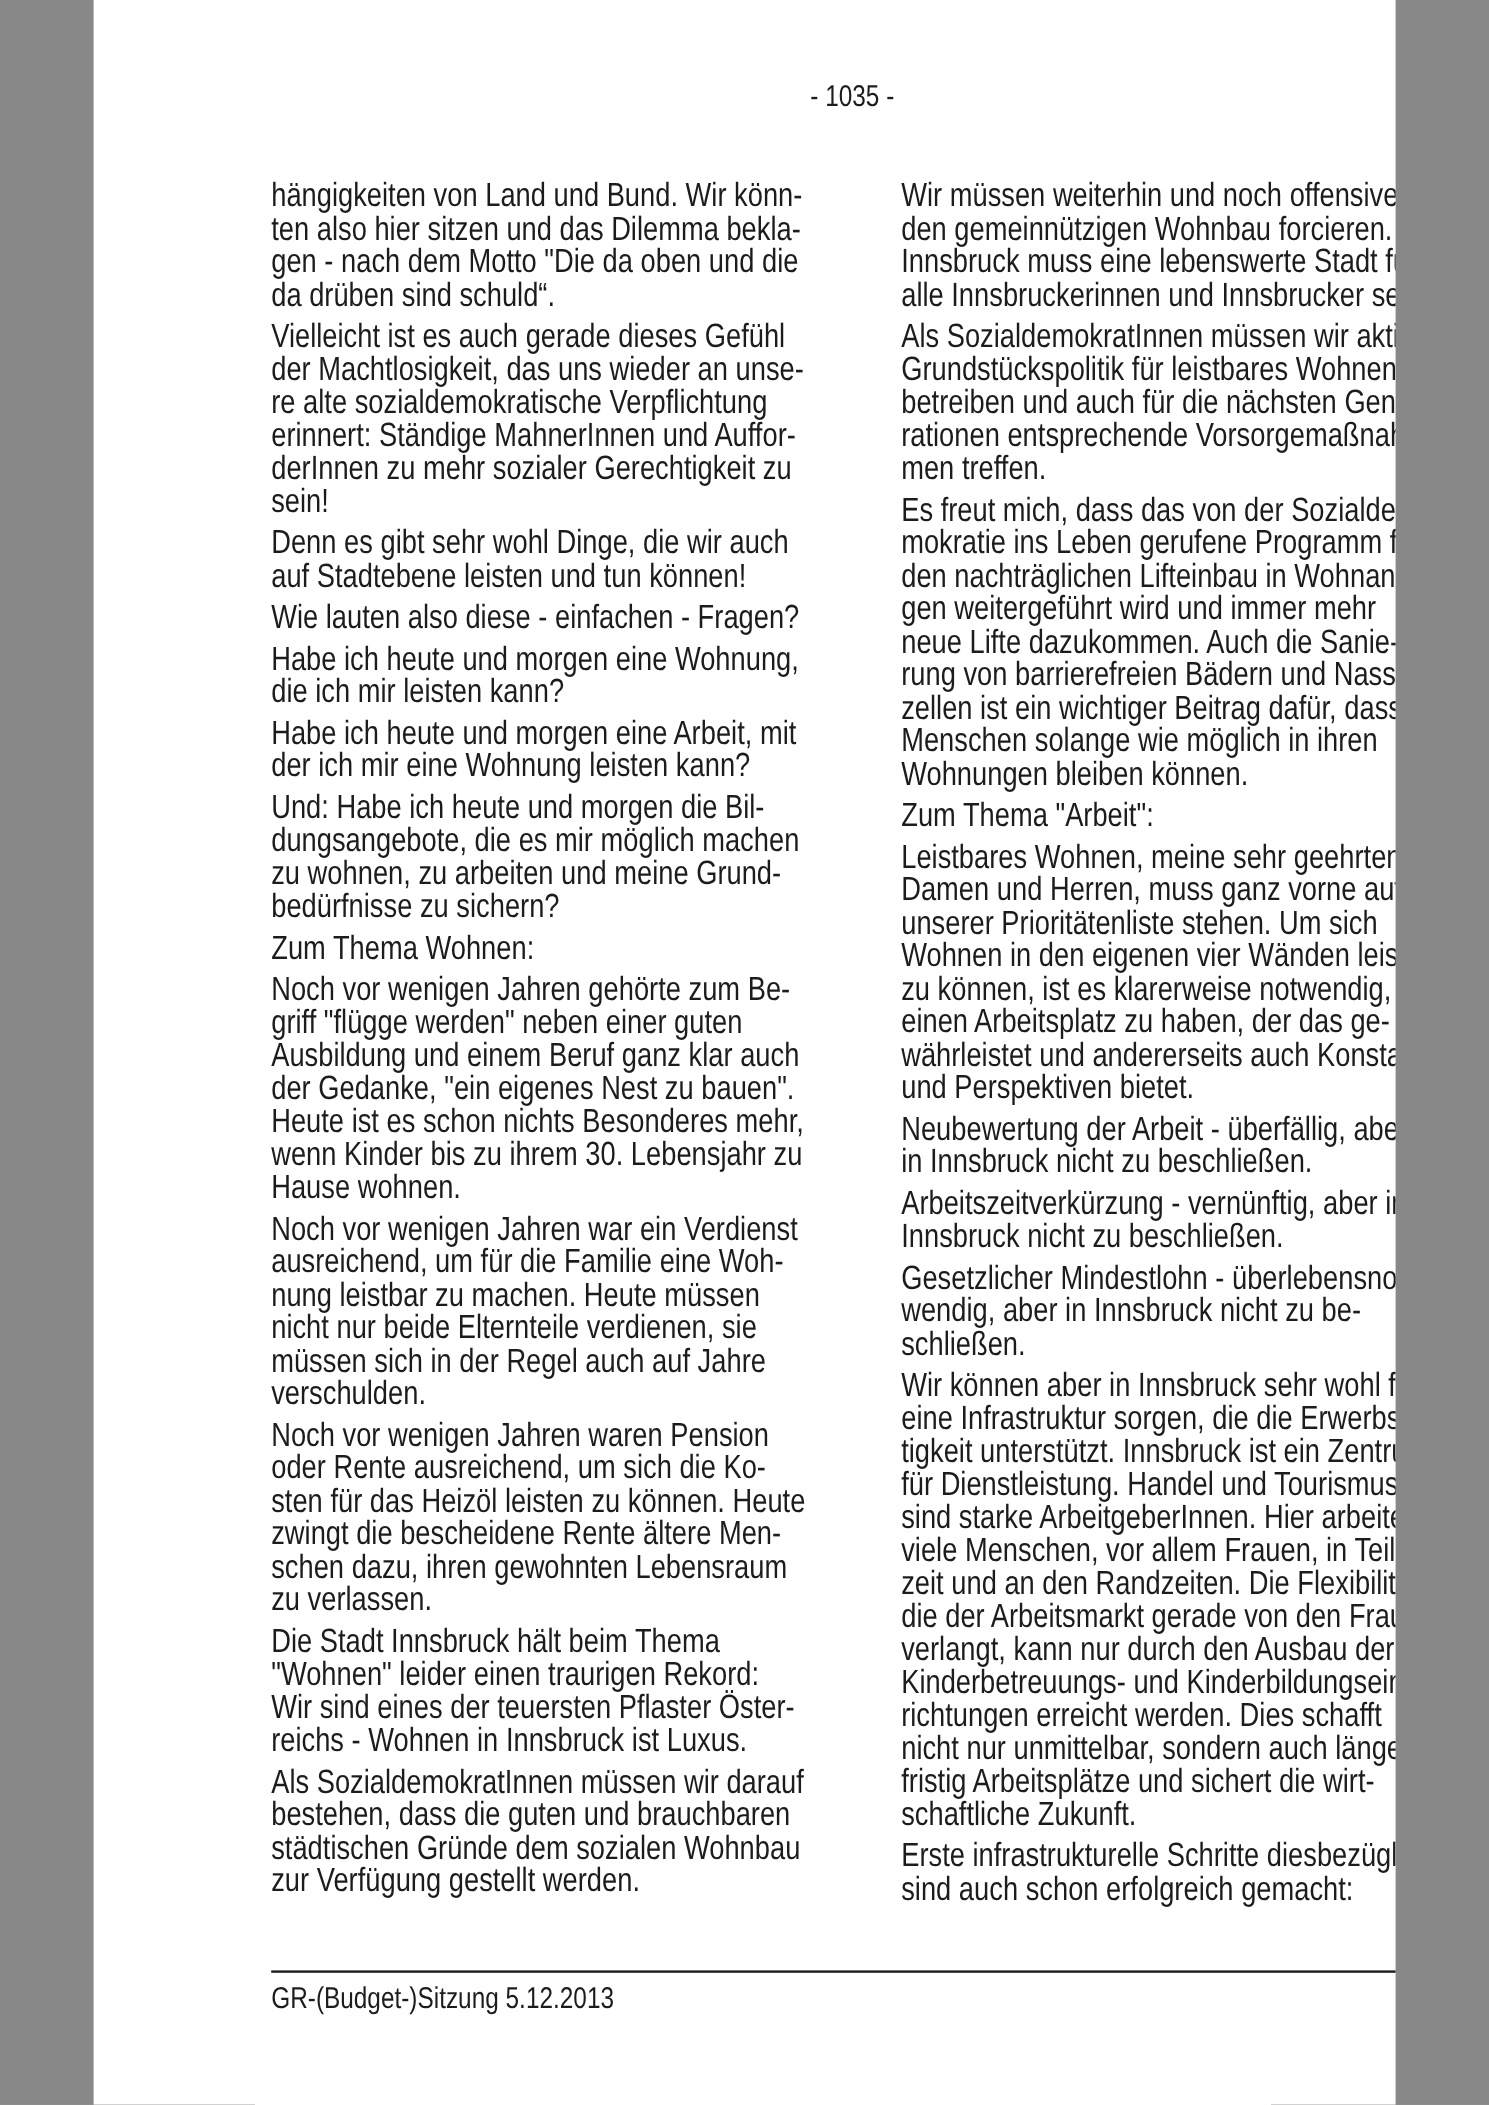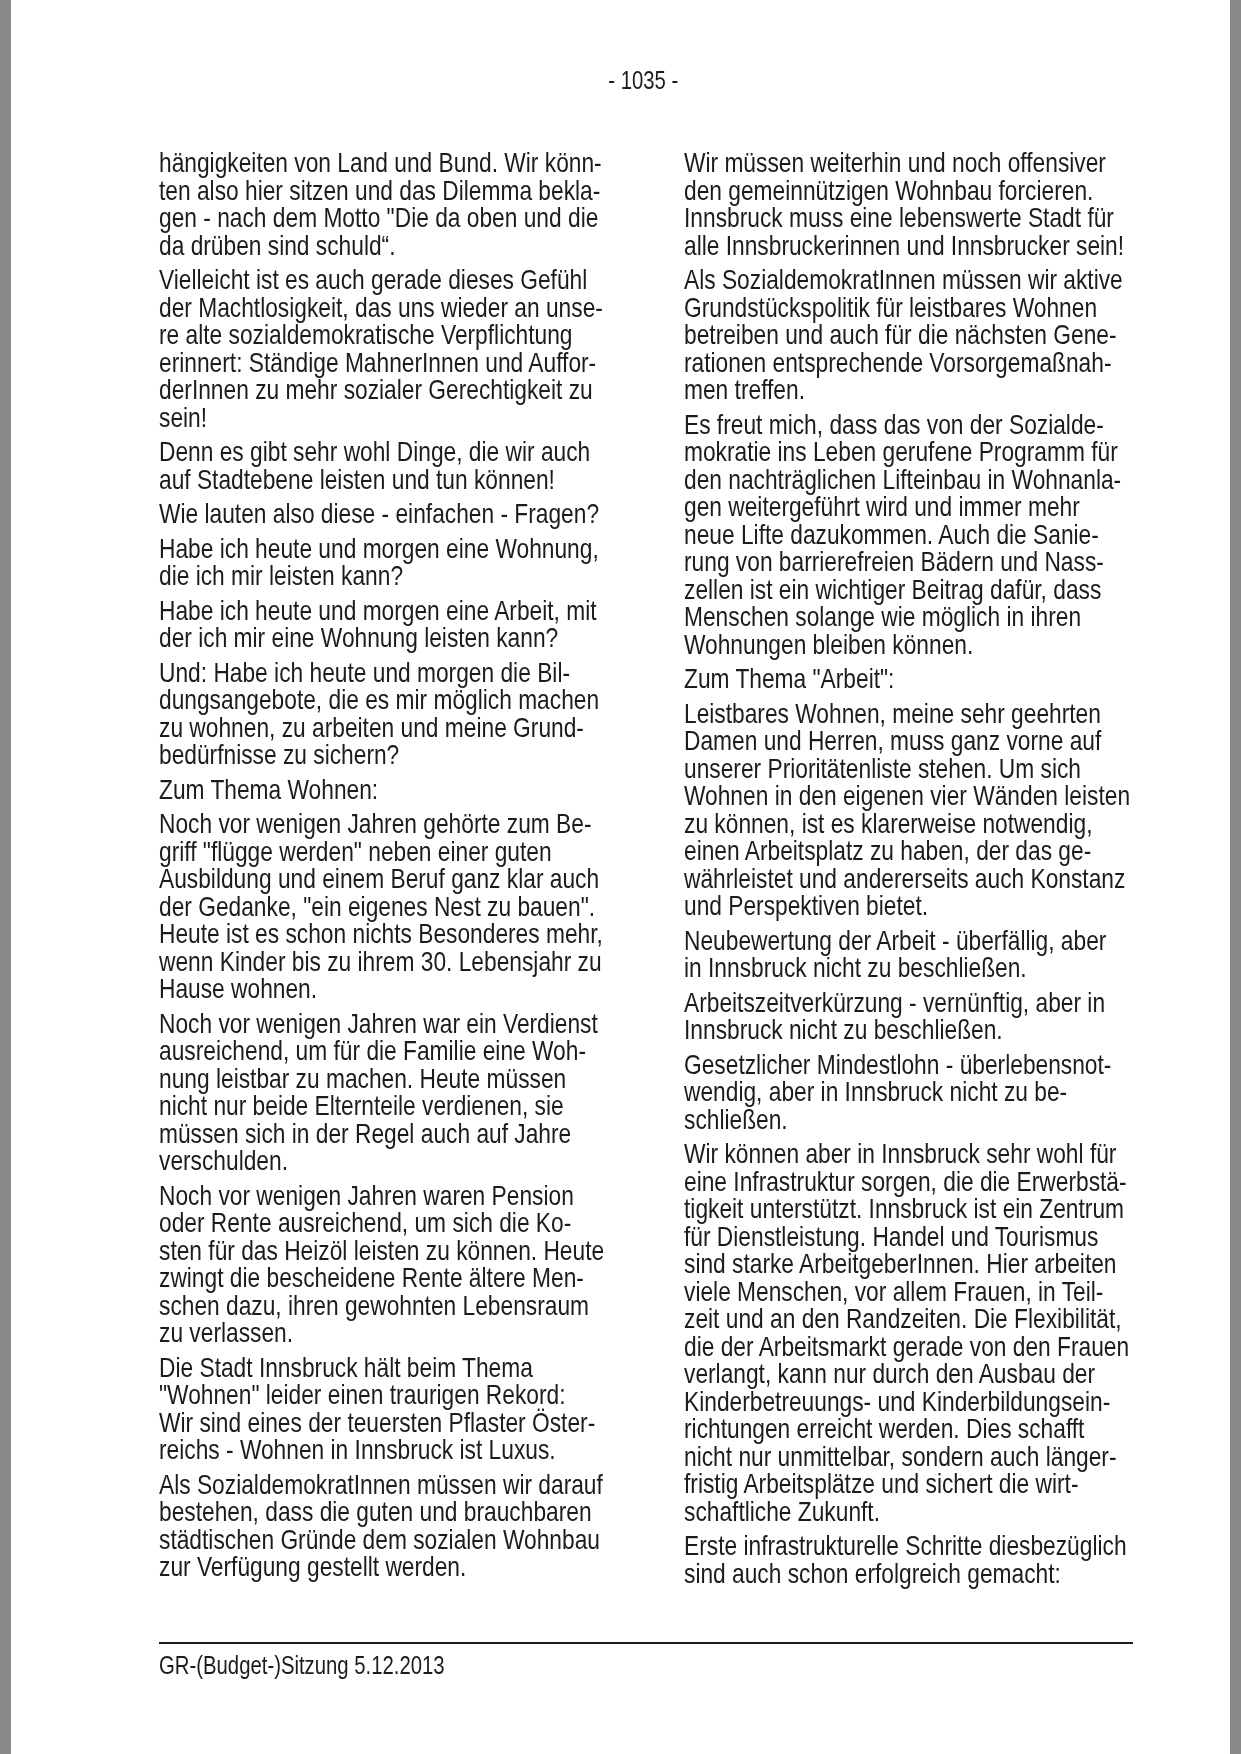--- a/index.html
+++ b/index.html
@@ -1,18 +1,18 @@
 <!DOCTYPE html>
 <html lang="de"><head>
 <meta charset="utf-8">
 <style>
   html, body { margin: 0; padding: 0; background: #888; }
   .page {
     position: relative;
-    width: 1219px;
+    width: 1085px;
     height: 1754px;
     margin: 0 auto;
     background: #ffffff;
     font-family: "Liberation Sans", sans-serif;
     color: #1c1c1c;
     overflow: hidden;
   }
   
   .narrow {
     transform: scaleX(0.8125);

